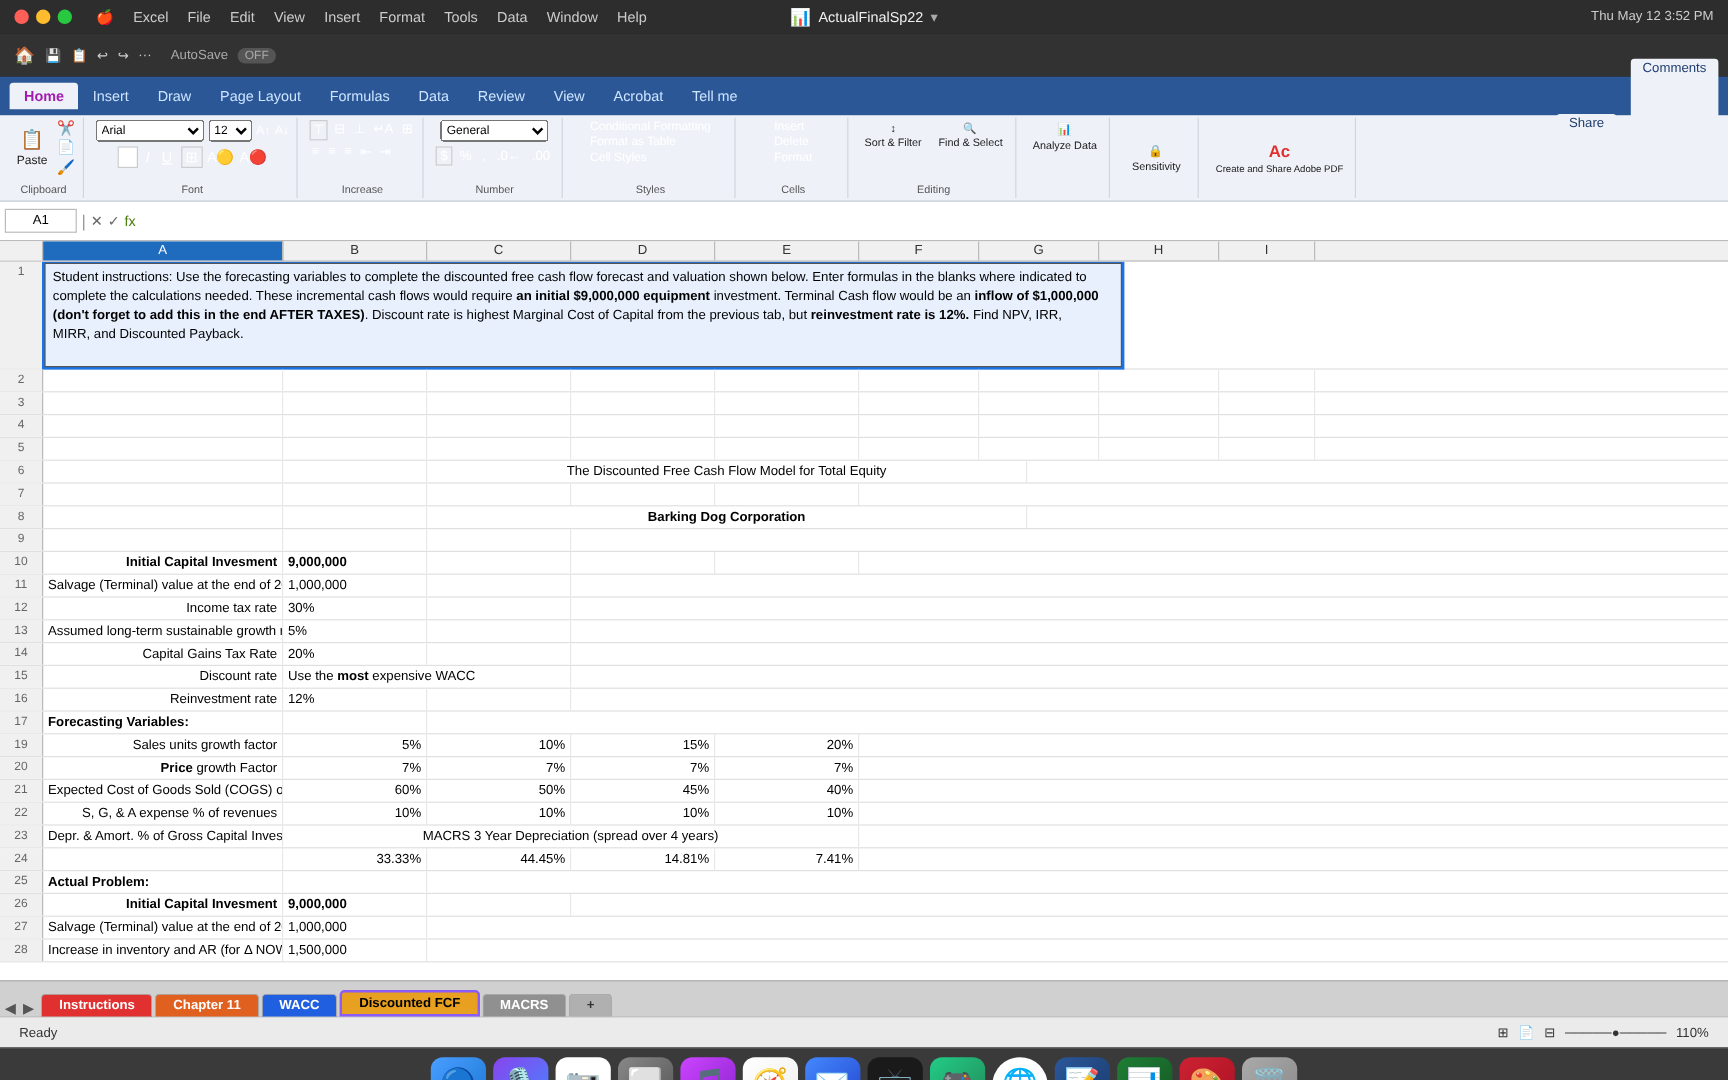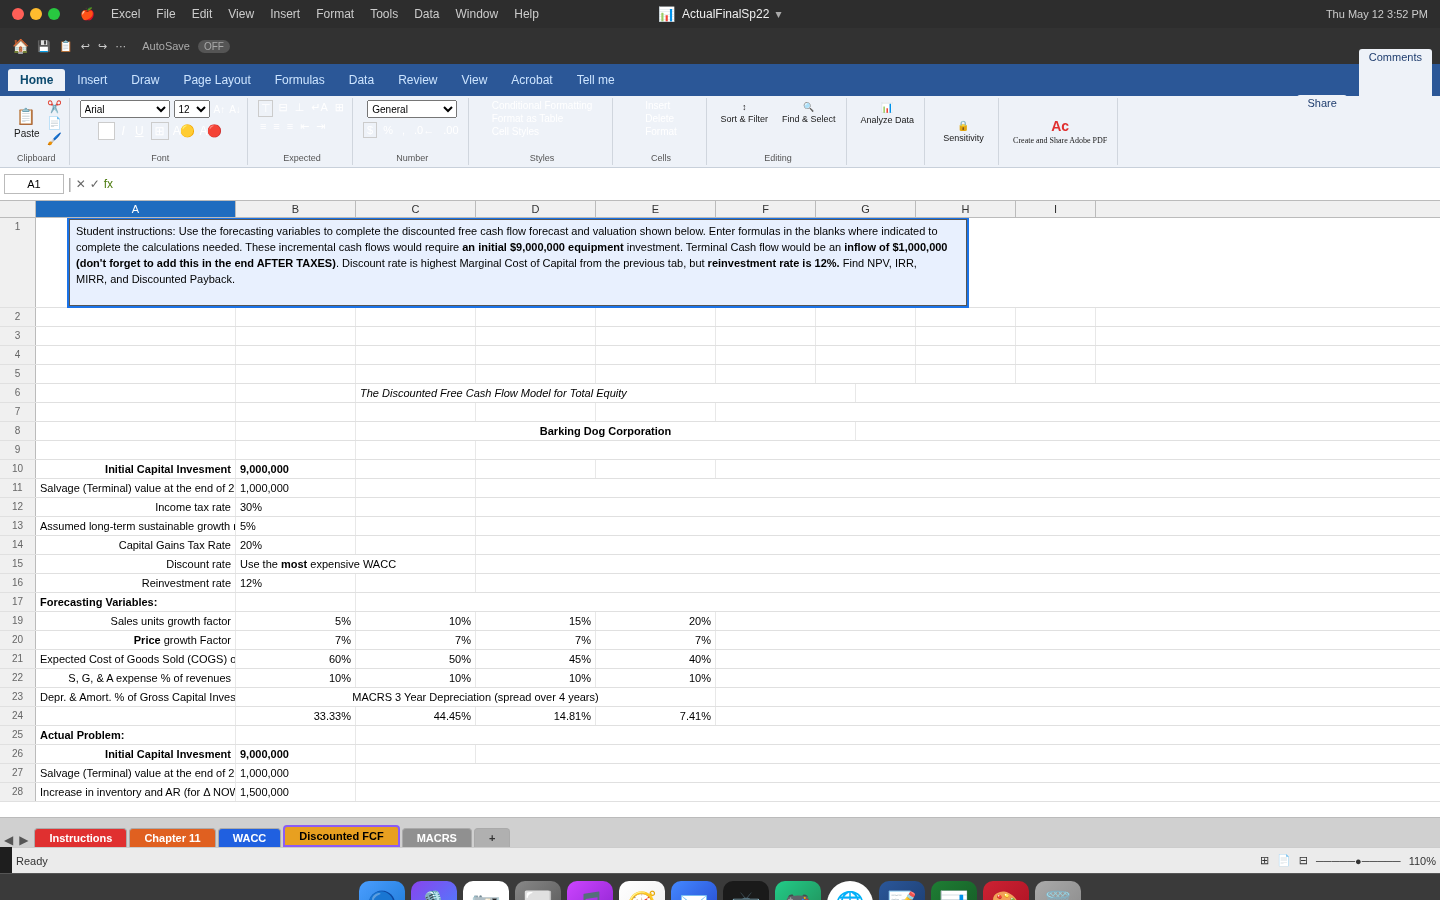--- a/index.html
+++ b/index.html
@@ -51,21 +51,21 @@
     }
     .ribbon-tab {
       padding: 4px 12px;
       font-size: 12px;
       color: #cce4ff;
       cursor: pointer;
       border-radius: 3px 3px 0 0;
     }
     .ribbon-tab.active {
       background: #eef2f8;
-      color: #0c4a6e;
+      color: #a21caf;
       font-weight: 600;
     }
     .ribbon-tab-right { margin-left: auto; display: flex; gap: 8px; }
     .ribbon-content {
       background: #eef2f8;
       display: flex;
       align-items: stretch;
       padding: 2px 4px;
       gap: 4px;
       height: 72px;
@@ -214,24 +214,23 @@
     .sheet-tab.gray { background: #909090; }
     .sheet-tab.plus { background: #b0b0b0; color: #333; }
 
     
     .status-bar {
       height: 26px;
       background: #ebebeb;
       border-top: 1px solid #ccc;
       display: flex;
       align-items: center;
-      padding: 0 4px;
+      padding: 0 16px;
       font-size: 11px;
       color: #333;
-      margin-left: 12px;
     }
     .status-right { margin-left: auto; display: flex; align-items: center; gap: 8px; }
 
     
     .dock {
       height: 60px;
       background: rgba(60,60,60,0.95);
       display: flex;
       align-items: center;
       justify-content: center;
@@ -245,21 +244,20 @@
       display: flex; align-items: center; justify-content: center;
       font-size: 24px;
       cursor: pointer;
     }
 
     
     .selected-cell {
       outline: 2px solid #1a73e8;
       outline-offset: -1px;
       background: #e8f0fe;
-      margin-left: 32px;
     }
   </style>
 </head>
 <body>
 
 <div class="titlebar">
   <div class="titlebar-dots">
     <div class="dot dot-red"></div>
     <div class="dot dot-yellow"></div>
     <div class="dot dot-green"></div>
@@ -363,21 +361,21 @@
           <span style="font-size:11px; cursor:pointer; padding:1px 2px;">⊞</span>
         </div>
         <div style="display:flex; gap:3px;">
           <span style="font-size:11px; cursor:pointer; padding:1px 2px;">≡</span>
           <span style="font-size:11px; cursor:pointer; padding:1px 2px;">≡</span>
           <span style="font-size:11px; cursor:pointer; padding:1px 2px;">≡</span>
           <span style="font-size:11px; cursor:pointer; padding:1px 2px;">⇤</span>
           <span style="font-size:11px; cursor:pointer; padding:1px 2px;">⇥</span>
         </div>
       </div>
-      <span class="ribbon-group-label">Expected</span>
+      <span class="ribbon-group-label">Increase</span>
     </div>
 
     <div class="ribbon-group" style="min-width:100px;">
       <select style="font-size:10px; width:90px; height:18px; margin-bottom:2px;">
         <option>General</option>
       </select>
       <div style="display:flex; gap:3px; align-items:center;">
         <span style="font-size:11px; cursor:pointer; border:1px solid #ccc; padding:1px 3px;">$</span>
         <span style="font-size:11px; cursor:pointer; padding:1px 3px;">%</span>
         <span style="font-size:11px; cursor:pointer; padding:1px 3px;">,</span>
@@ -430,21 +428,21 @@
     <div class="ribbon-group" style="min-width:70px;">
       <div class="ribbon-btn">
         <span>🔒</span>
         <span style="font-size:9px;">Sensitivity</span>
       </div>
     </div>
 
     <div class="ribbon-group" style="min-width:90px;">
       <div class="ribbon-btn">
         <span style="color:#e03030; font-size:14px;font-weight:bold;">Ac</span>
-        <span style="font-size:8px; white-space:normal; text-align:right;font-family:Liberation Serif, serif;">Create and Share Adobe PDF</span>
+        <span style="font-size:8px; white-space:normal; text-align:right;">Create and Share Adobe PDF</span>
       </div>
     </div>
   </div>
 </div>
 
 <div class="formula-bar">
   <input class="cell-ref" value="A1" style="">
   <span style="color:#999; font-size:14px;">|</span>
   <span style="cursor:pointer; color:#666; font-size:12px;">✕</span>
   <span style="cursor:pointer; color:#666; font-size:12px;">✓</span>
@@ -522,21 +520,21 @@
       <div class="spreadsheet-cell cell-f"></div>
       <div class="spreadsheet-cell cell-g"></div>
       <div class="spreadsheet-cell cell-h"></div>
       <div class="spreadsheet-cell cell-i"></div>
     </div>
 
     <div class="spreadsheet-row">
       <div class="row-num">6</div>
       <div class="spreadsheet-cell cell-a"></div>
       <div class="spreadsheet-cell cell-b"></div>
-      <div class="spreadsheet-cell" style="width:500px; min-width:500px; font-size:11px;font-style:italic;">The Discounted Free Cash Flow Model for Total  Equity</div>
+      <div class="spreadsheet-cell" style="width:500px; min-width:500px; text-align:center; font-size:11px;">The Discounted Free Cash Flow Model for Total  Equity</div>
     </div>
 
     <div class="spreadsheet-row">
       <div class="row-num">7</div>
       <div class="spreadsheet-cell cell-a"></div>
       <div class="spreadsheet-cell cell-b"></div>
       <div class="spreadsheet-cell cell-c"></div>
       <div class="spreadsheet-cell cell-d"></div>
       <div class="spreadsheet-cell cell-e"></div>
     </div>

